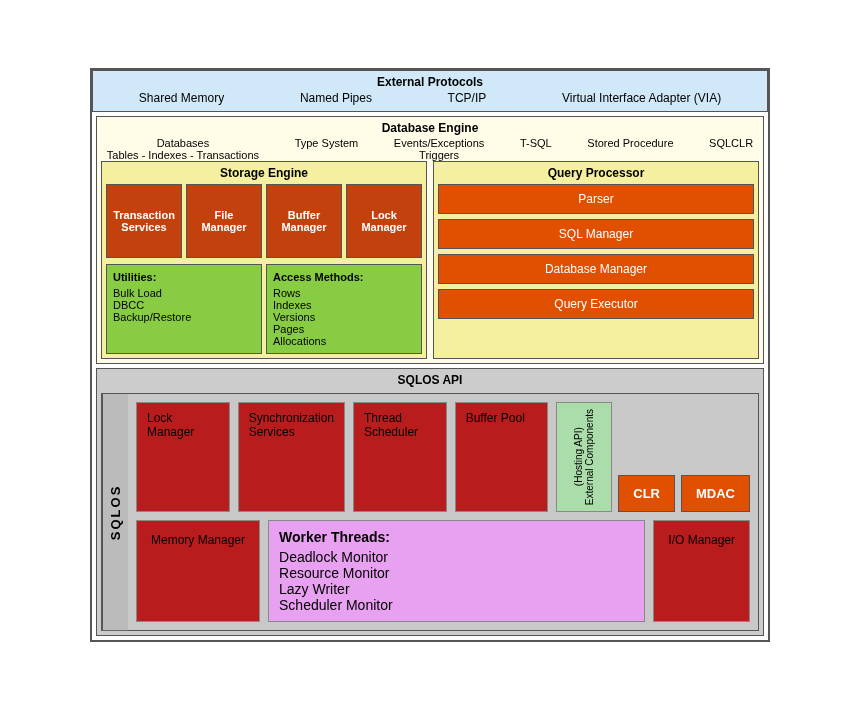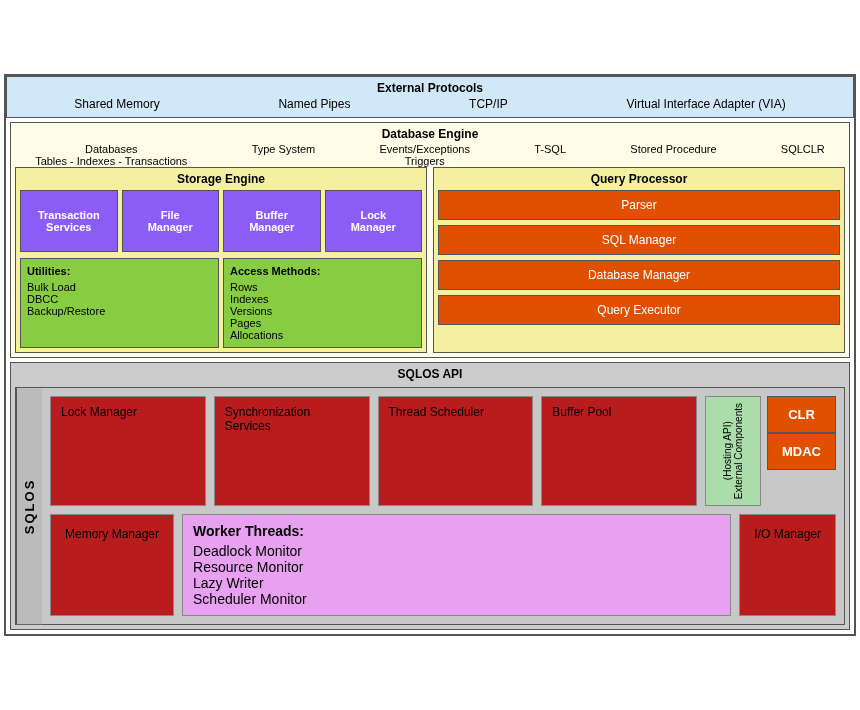--- a/index.html
+++ b/index.html
@@ -7,21 +7,21 @@
       background: #fff;
       font-family: Arial, sans-serif;
       font-size: 12px;
       display: flex;
       justify-content: center;
       align-items: center;
       width: 860px;
       min-height: 710px;
     }
     .diagram {
-      width: 852px;
+      width: 680px;
       border: 2px solid #555;
       background: #fff;
       position: relative;
     }
     
     .ext-protocols {
       background: #d0e8f8;
       border: 1.5px solid #555;
       padding: 4px 8px 6px 8px;
       position: relative;
@@ -74,24 +74,24 @@
       text-align: center;
       font-weight: bold;
       margin-bottom: 4px;
     }
     .se-boxes {
       display: flex;
       gap: 4px;
       margin-bottom: 6px;
     }
     .se-box {
-      background: #8b5cf6;
+      background: #c2410c;
       color: white;
       border: 1.5px solid #555;
-      padding: 18px 4px;
+      padding: 24px 4px;
       text-align: center;
       flex: 1;
       font-size: 11px;
       font-weight: bold;
     }
     .se-lower {
       display: flex;
       gap: 4px;
     }
     .utilities-box {
@@ -276,21 +276,21 @@
             <div class="sqlos-item" style="flex:1; white-space:pre-line;">Synchronization
 Services</div>
             <div class="sqlos-item" style="flex:1;">Thread Scheduler</div>
             <div class="sqlos-item" style="flex:1;">Buffer Pool</div>
           </div>
 
           <div style="display:flex; gap:6px;">
             <div style="background:#aaddaa; border:1.5px solid #888; padding:6px; display:flex; align-items:center; justify-content:center; width:56px; min-height:80px;">
               <div style="writing-mode:vertical-lr; transform:rotate(180deg); font-size:10px; text-align:center;">External Components<br>(Hosting API)</div>
             </div>
-            <div style="display:flex; flex-direction:column; ">
+            <div style="display:flex; flex-direction:row; gap:6px;align-items:flex-end;">
               <div class="clr-box">CLR</div>
               <div class="mdac-box">MDAC</div>
             </div>
           </div>
         </div>
 
         <div style="display:flex; gap:8px; align-items:stretch;">
           <div class="sqlos-item" style="padding:12px 14px;">Memory Manager</div>
           <div class="worker-threads">
             <div class="box-title">Worker Threads:</div>

